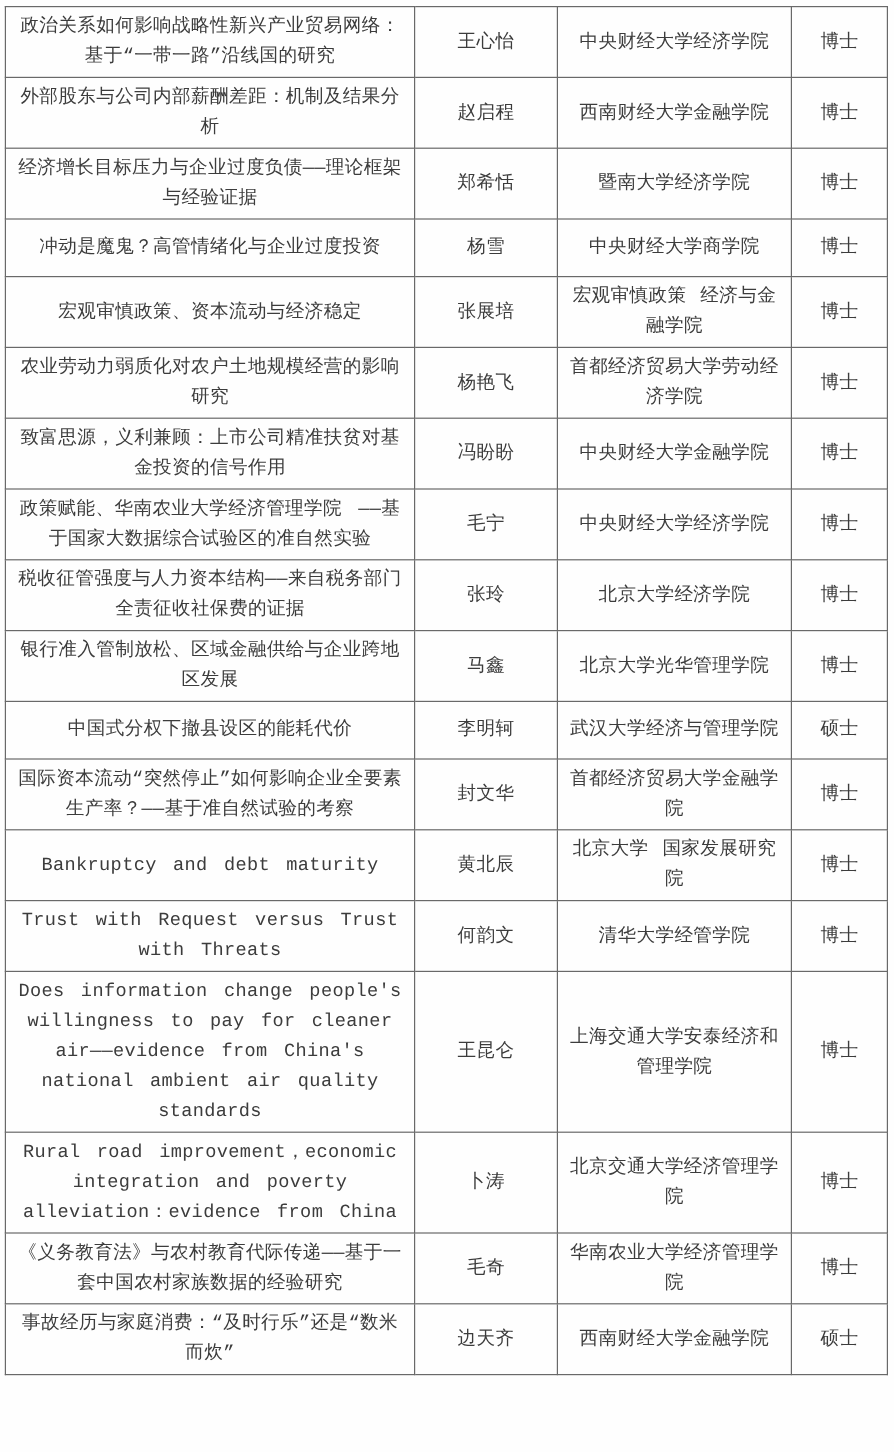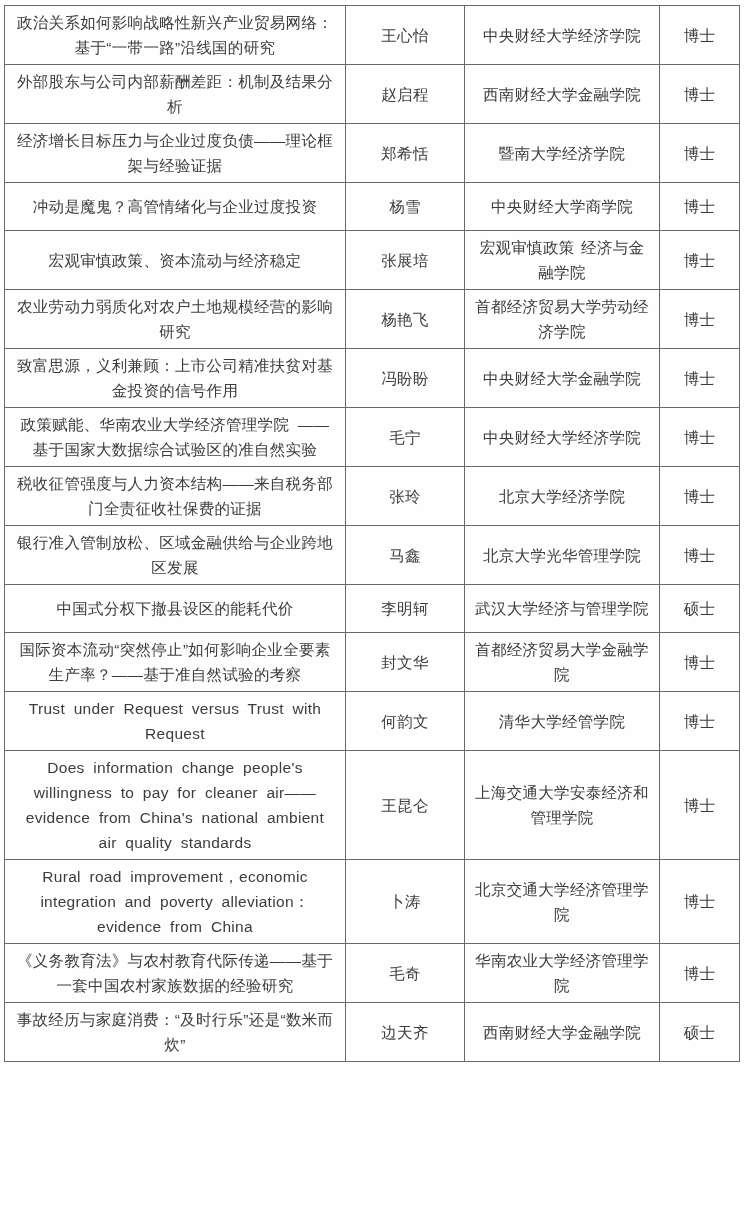--- a/index.html
+++ b/index.html
@@ -33,20 +33,21 @@
     text-align: center;
     vertical-align: middle;
     font-size: 15.5px;
     line-height: 25px;
     padding: 4px 8px;
     letter-spacing: 0.3px;
     word-wrap: break-word;
   }
   table.papers tr {
     height: 48px; 
+    font-family: Liberation Mono, monospace;
   }
   td.title-cell {
     word-spacing: 4px;
   }
   td.name-cell {
     word-spacing: 2px;
   }
   td.inst-cell {
     word-spacing: 2px;
   }
@@ -147,23 +148,29 @@
     <td class="degree-cell">硕士</td>
   </tr>
 
   <tr>
     <td class="title-cell">国际资本流动“突然停止”如何影响企业全要素生产率？——基于准自然试验的考察</td>
     <td class="name-cell">封文华</td>
     <td class="inst-cell">首都经济贸易大学金融学院</td>
     <td class="degree-cell">博士</td>
   </tr>
 
-
-  <tr>
-    <td class="title-cell">Trust under Request versus Trust with Request</td>
+  <tr>
+    <td class="title-cell">Bankruptcy and debt maturity</td>
+    <td class="name-cell">黄北辰</td>
+    <td class="inst-cell">北京大学 国家发展研究院</td>
+    <td class="degree-cell">博士</td>
+  </tr>
+
+  <tr>
+    <td class="title-cell">Trust with Request versus Trust with Threats</td>
     <td class="name-cell">何韵文</td>
     <td class="inst-cell">清华大学经管学院</td>
     <td class="degree-cell">博士</td>
   </tr>
 
 
   <tr>
     <td class="title-cell">Does information change people's willingness to pay for cleaner air——evidence from China's national ambient air quality standards</td>
     <td class="name-cell">王昆仑</td>
     <td class="inst-cell">上海交通大学安泰经济和管理学院</td>

